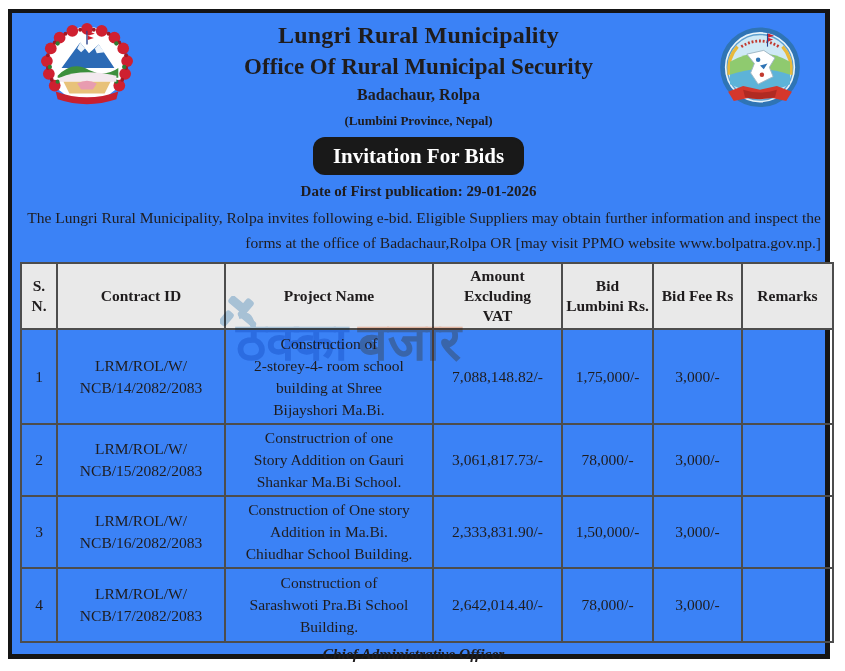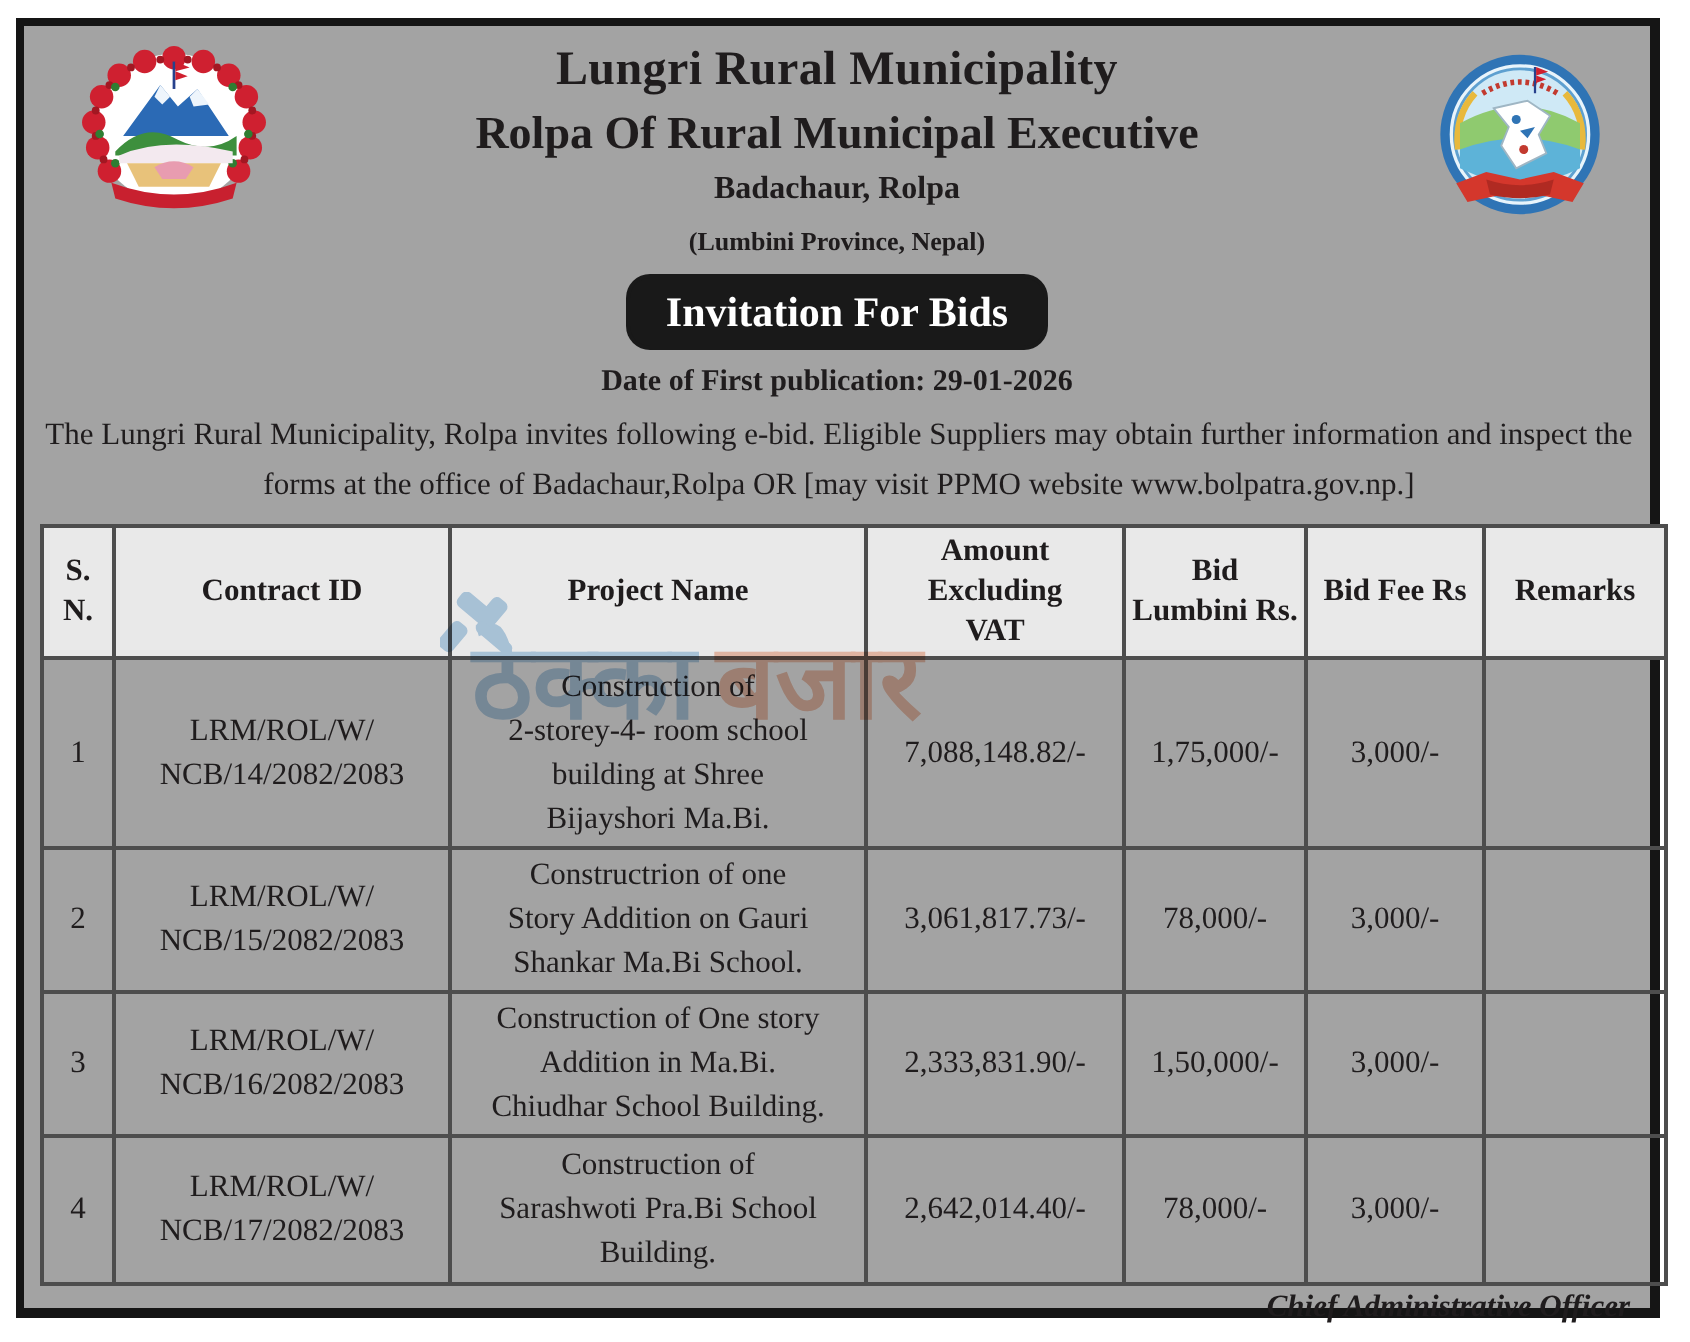--- a/index.html
+++ b/index.html
@@ -3,51 +3,51 @@
 <meta charset="utf-8">
 <style>
   html,body{margin:0;padding:0;background:#ffffff;}
   .page{
     width:845px;height:671px;position:relative;background:#ffffff;
     font-family:"Liberation Serif","DejaVu Serif",serif;color:#1f1c1d;overflow:hidden;
   }
   .frame{
     position:absolute;left:8px;top:9px;width:822px;height:650px;
     border:4px solid #151515;border-right-width:5px;border-bottom-width:5px;
-    box-sizing:border-box;background:#a3a3a3;
+    box-sizing:border-box;background:#3b82f6;
   }
   .logo-left{position:absolute;left:26px;top:8px;width:98px;height:90px;}
   .logo-right{position:absolute;right:20px;top:12px;width:90px;height:92px;}
   .titles{text-align:center;padding-top:6px;}
   .t-muni{font-size:24px;font-weight:bold;line-height:32px;letter-spacing:.2px;}
   .t-office{font-size:23px;font-weight:bold;line-height:31px;}
   .t-loc{font-size:16px;font-weight:bold;line-height:26px;}
   .t-prov{font-size:13px;font-weight:bold;line-height:26px;}
   .badge{
     display:inline-block;margin-top:5px;background:#191919;color:#ffffff;
     font-size:21px;font-weight:bold;line-height:26px;padding:4px 18px;
     border-radius:10px;box-shadow:0 0 0 2px #191919;
   }
   .t-date{font-size:15px;font-weight:bold;line-height:22px;margin-top:7px;}
   .intro{
-    font-size:15.5px;line-height:25px;padding:3px 4px 0 6px;text-align:center;
+    font-size:15.5px;line-height:25px;padding:3px 4px 0 6px;text-align:right;
   }
   table.bids{
     margin:7px 0 0 8px;width:812px;border-collapse:collapse;table-layout:fixed;
   }
   table.bids th,table.bids td{
     border:2px solid #4d4d4d;text-align:center;vertical-align:middle;
     white-space:pre-line;padding:2px 3px;box-sizing:border-box;
     background:transparent;
   }
   table.bids th{background:#e9e9e9;font-size:15.5px;font-weight:bold;line-height:20px;}
   table.bids td{font-size:15.5px;line-height:22px;}
   tr.hdr{height:63px;} tr.r0{height:95px;} tr.r1{height:71px;} tr.r2{height:72px;} tr.r3{height:74px;}
   .signature{
-    text-align:right;font-size:15.5px;font-weight:bold;font-style:italic;
+    text-align:center;font-size:15.5px;font-weight:bold;font-style:italic;
     padding:2px 10px 0 0;line-height:18px;
   }
   .watermark{
     position:absolute;left:236px;top:306px;z-index:50;pointer-events:none;
     mix-blend-mode:multiply;white-space:nowrap;
     font-family:"DejaVu Sans","Liberation Sans",sans-serif;
     font-weight:bold;font-size:52px;line-height:72px;
   }
   .wm-blue{color:#b7d3ea;} .wm-red{color:#f4c5b0;padding-left:10px;margin-top:40px;}
   .wm-gavel{position:absolute;left:-16px;top:-10px;}
@@ -136,21 +136,21 @@
       <rect x="55.4" y="8" width="1.2" height="14" fill="#27418c"></rect>
       <path d="M56.6 8 L63 10.5 L56.6 12.5 Z" fill="#d01f2e"></path>
       <path d="M56.6 12.5 L62 14.5 L56.6 16.5 Z" fill="#d01f2e"></path>
 
       <path d="M14 70 L30 64 L48 68 L66 64 L82 70 L76 80 L48 74 L20 80 Z" fill="#d4372c"></path>
       <path d="M30 68 Q48 74 66 68 L64 76 Q48 80 32 76 Z" fill="#b02a22"></path>
     </svg>
 
     <div class="titles">
       <div class="t-muni">Lungri Rural Municipality</div>
-      <div class="t-office">Rolpa Of Rural Municipal Executive</div>
+      <div class="t-office">Office Of Rural Municipal Security</div>
       <div class="t-loc">Badachaur, Rolpa</div>
       <div class="t-prov">(Lumbini Province, Nepal)</div>
       <div>
         <span class="badge">Invitation For Bids</span>
       </div>
       <div class="t-date">Date of First publication: 29-01-2026</div>
     </div>
 
     <div class="intro">The Lungri Rural Municipality, Rolpa invites following e-bid. Eligible Suppliers may obtain further information and inspect the forms at the office of Badachaur,Rolpa OR [may visit PPMO website www.bolpatra.gov.np.]</div>
 

